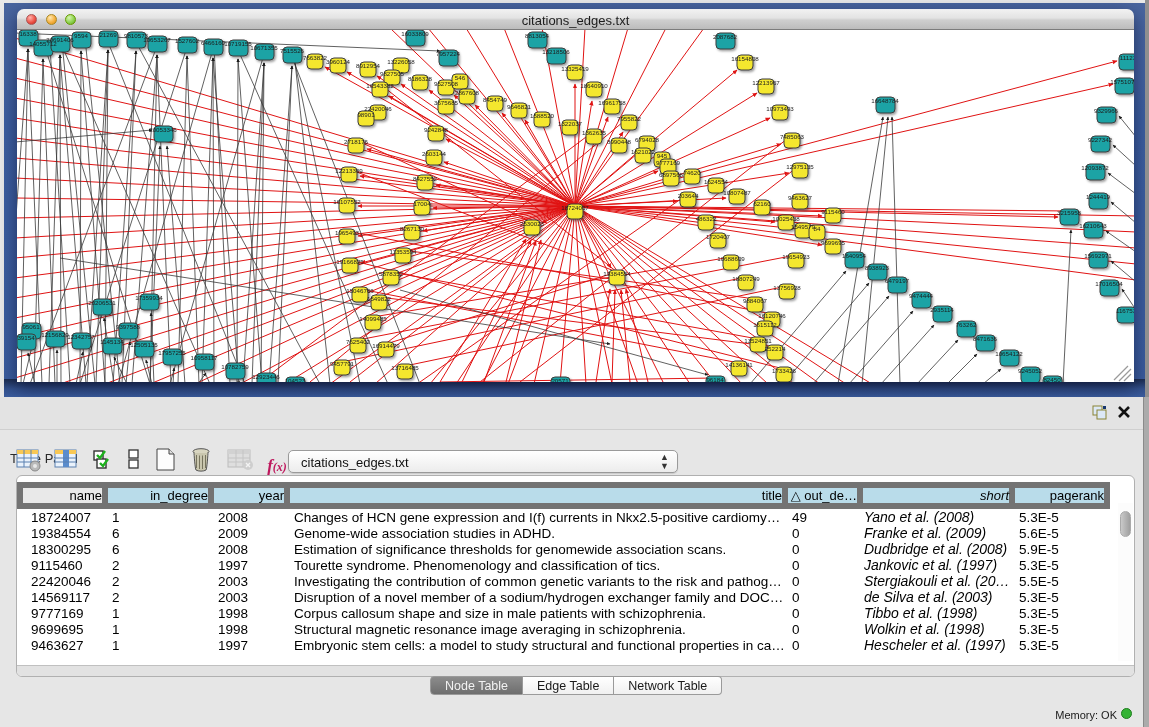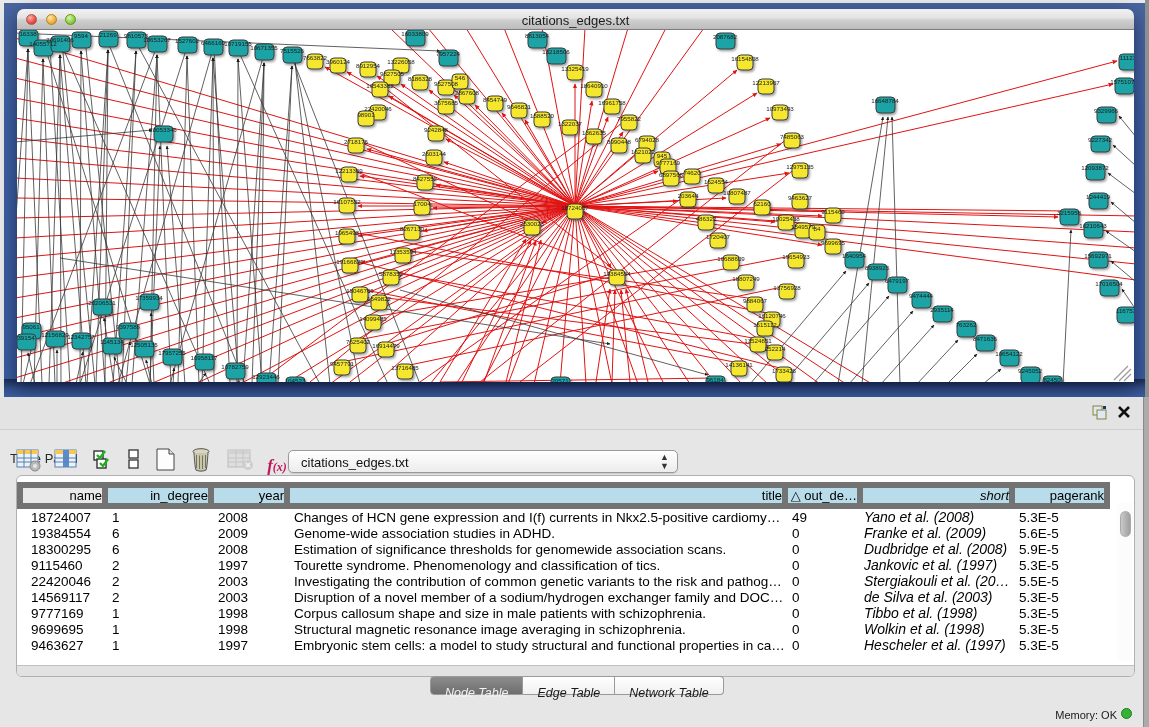--- a/index.html
+++ b/index.html
@@ -25,21 +25,21 @@
 #tblbot{position:absolute;left:0;bottom:0;width:100%;height:11px;background:#e2e2e2;border-top:1px solid #c0c0c0;}
 #vsb{position:absolute;right:1px;top:27px;width:15px;height:158px;background:#fcfcfc;}
 #vsb .th{position:absolute;left:2px;top:8px;width:11px;height:26px;border-radius:6px;background:linear-gradient(90deg,#c9c9c9,#9f9f9f);border:1px solid #aaa;}
 table{border-collapse:collapse;table-layout:fixed;width:1078px;margin-left:0px;margin-top:6px;font-size:13.5px;color:#000;}
 th{background:#b9dcea;border:6px solid #737373;font-weight:normal;font-size:13px;height:20px;padding:0;text-align:right;}
 th.c0{background:#e9e9e9;}
 td{height:16px;padding:0 0 0 7px;white-space:nowrap;overflow:hidden;text-overflow:ellipsis;}
 td.c0{padding-left:11px;} td.c5{font-size:14px;padding-left:4px;}
 .c0{width:85px;} .c1{width:106px;} .c2{width:76px;} .c3{width:498px;} .c4{width:75px;} .c5{width:152px;font-style:italic;} .c6{width:95px;}
 #tabs{position:absolute;left:430px;top:279px;height:19px;display:flex;font-size:12.5px;}
-#tabs div{border:1px solid #9a9a9a;border-left:none;background:linear-gradient(180deg,#fff,#f0f0f0);color:#1a1a1a;padding:8px 14px 0;line-height:17px;font-style:italic;}
+#tabs div{border:1px solid #9a9a9a;border-left:none;background:linear-gradient(180deg,#fff,#f0f0f0);color:#1a1a1a;padding:1px 14px 0;line-height:17px;}
 #tabs div:first-child{border-left:1px solid #9a9a9a;border-radius:4px 0 0 4px;background:linear-gradient(180deg,#8c8c8c,#6e6e6e);color:#f2f2f2;}
 #tabs div:last-child{border-radius:0 4px 4px 0;}
 #mem{position:absolute;right:32px;top:312px;font-size:11px;color:#1a1a1a;margin-left:32px;}
 #memdot{position:absolute;right:17px;top:311px;width:11px;height:11px;border-radius:50%;background:#35b335;border:1px solid #1f7d1f;}
 .icon{display:inline-block;vertical-align:top;margin-right:8px;}
 </style></head><body>
 <div id="desktop">
   <div id="shadowband"></div>
   <div id="win">
     <div id="titlebar">

